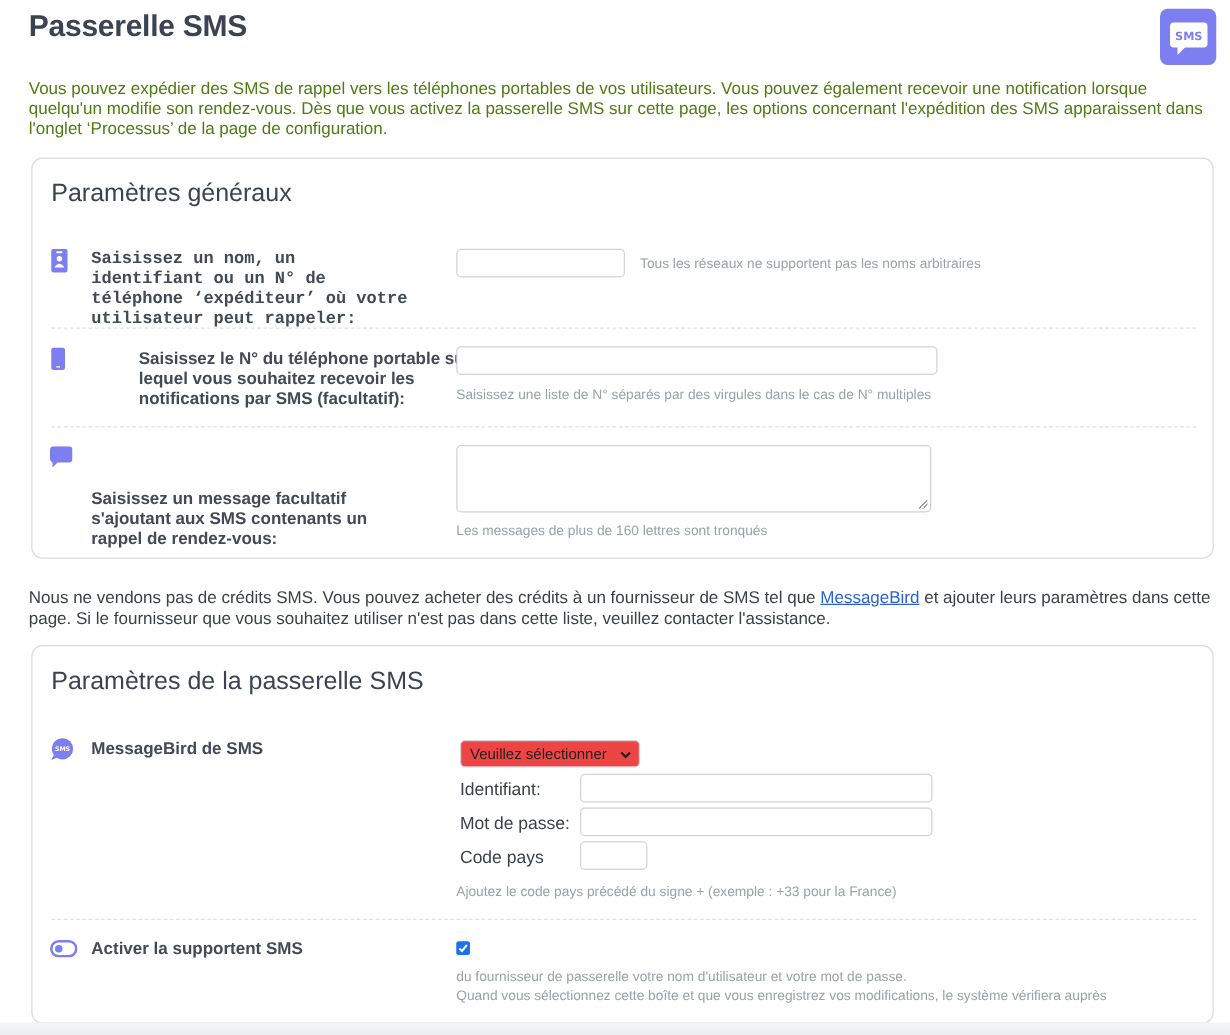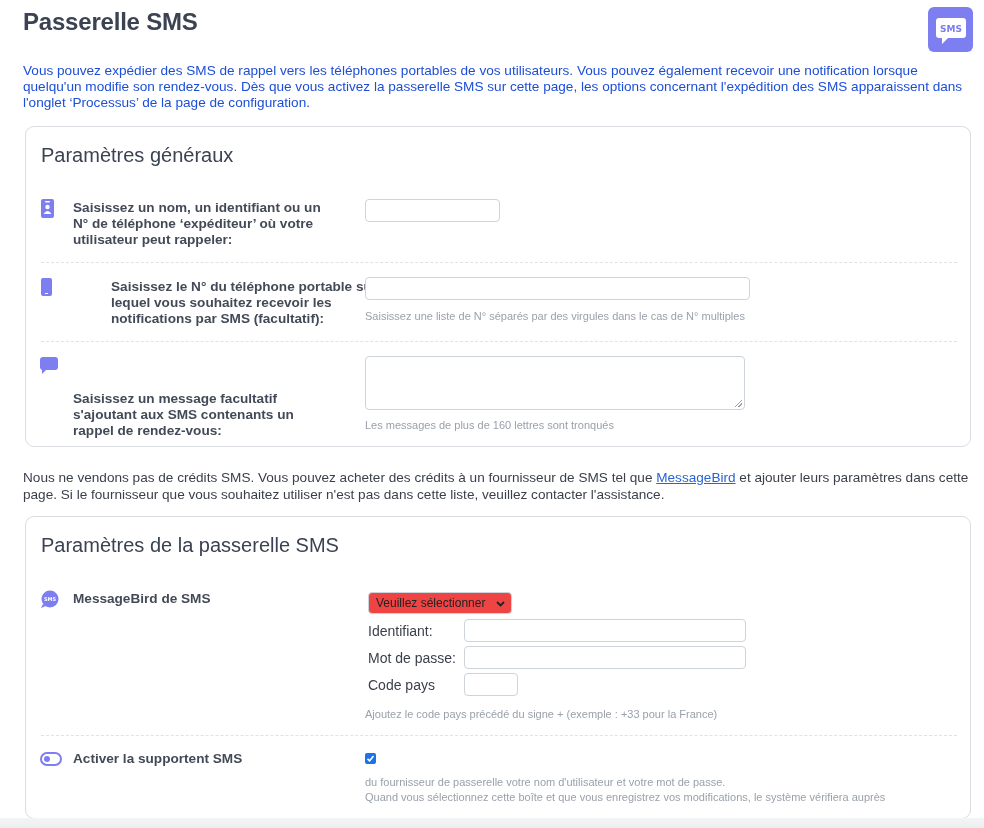--- a/index.html
+++ b/index.html
@@ -17,21 +17,21 @@
     letter-spacing: -0.2px;
   }
   .sms-badge {
     position: absolute; left: 928px; top: 7px;
     width: 45px; height: 45px; border-radius: 6px;
     background: #7d7ef0;
     display: flex; align-items: center; justify-content: center;
   }
   .intro {
     position: absolute; left: 23px; top: 63px; width: 950px;
-    font-size: 13.6px; line-height: 16px; color: #1d4ed8;
+    font-size: 13.6px; line-height: 16px; color: #4d7c0f;
   }
   .card {
     position: absolute; left: 25px; width: 946px;
     border: 1px solid #d9dce1; border-radius: 9px; background: #fff;
   }
   .card-1 { top: 126px; height: 321px; }
   .card-2 { top: 516px; height: 303px; }
   .card-title {
     position: absolute; left: 15px; top: 17px;
     font-size: 20px; color: #3b4252; font-weight: 400;
@@ -99,22 +99,23 @@
     <div class="card-title">Paramètres généraux</div>
 
     <span class="row-icon" style="top:72px;">
       <svg width="16" height="20" viewBox="0 0 16 20">
           <rect x="1" y="0" width="13" height="19" rx="2" fill="#7d7ef0"></rect>
           <rect x="5" y="2" width="5" height="1.5" rx="0.7" fill="#fff"></rect>
           <circle cx="7.5" cy="8" r="2.2" fill="#fff"></circle>
           <path d="M3.5 15 q4 -6 8 0z" fill="#fff"></path>
         </svg>
     </span>
-    <div class="row-label" style="top:73px; width:260px;">Saisissez un nom, un identifiant ou un N° de téléphone ‘expéditeur’ où votre utilisateur peut rappeler:</div>
+    <div class="row-label" style="top:73px; width:260px;font-family:Liberation Mono, monospace;">Saisissez un nom, un identifiant ou un N° de téléphone ‘expéditeur’ où votre utilisateur peut rappeler:</div>
     <div class="input" style="left:339px; top:72px; width:135px;"></div>
+    <div class="hint" style="left:486px; top:78px;">Tous les réseaux ne supportent pas les noms arbitraires</div>
 
     <div class="divider" style="top:135px;"></div>
 
     <span class="row-icon" style="top:151px;">
       <svg width="14" height="20" viewBox="0 0 14 20">
           <rect x="1" y="0" width="11" height="18" rx="2" fill="#7d7ef0"></rect>
           <rect x="5" y="15" width="3" height="1" fill="#fff"></rect>
         </svg>
     </span>
     <div class="row-label" style="top:152px; width:270px;margin-left:38px;">Saisissez le N° du téléphone portable sur lequel vous souhaitez recevoir les notifications par SMS (facultatif):</div>

